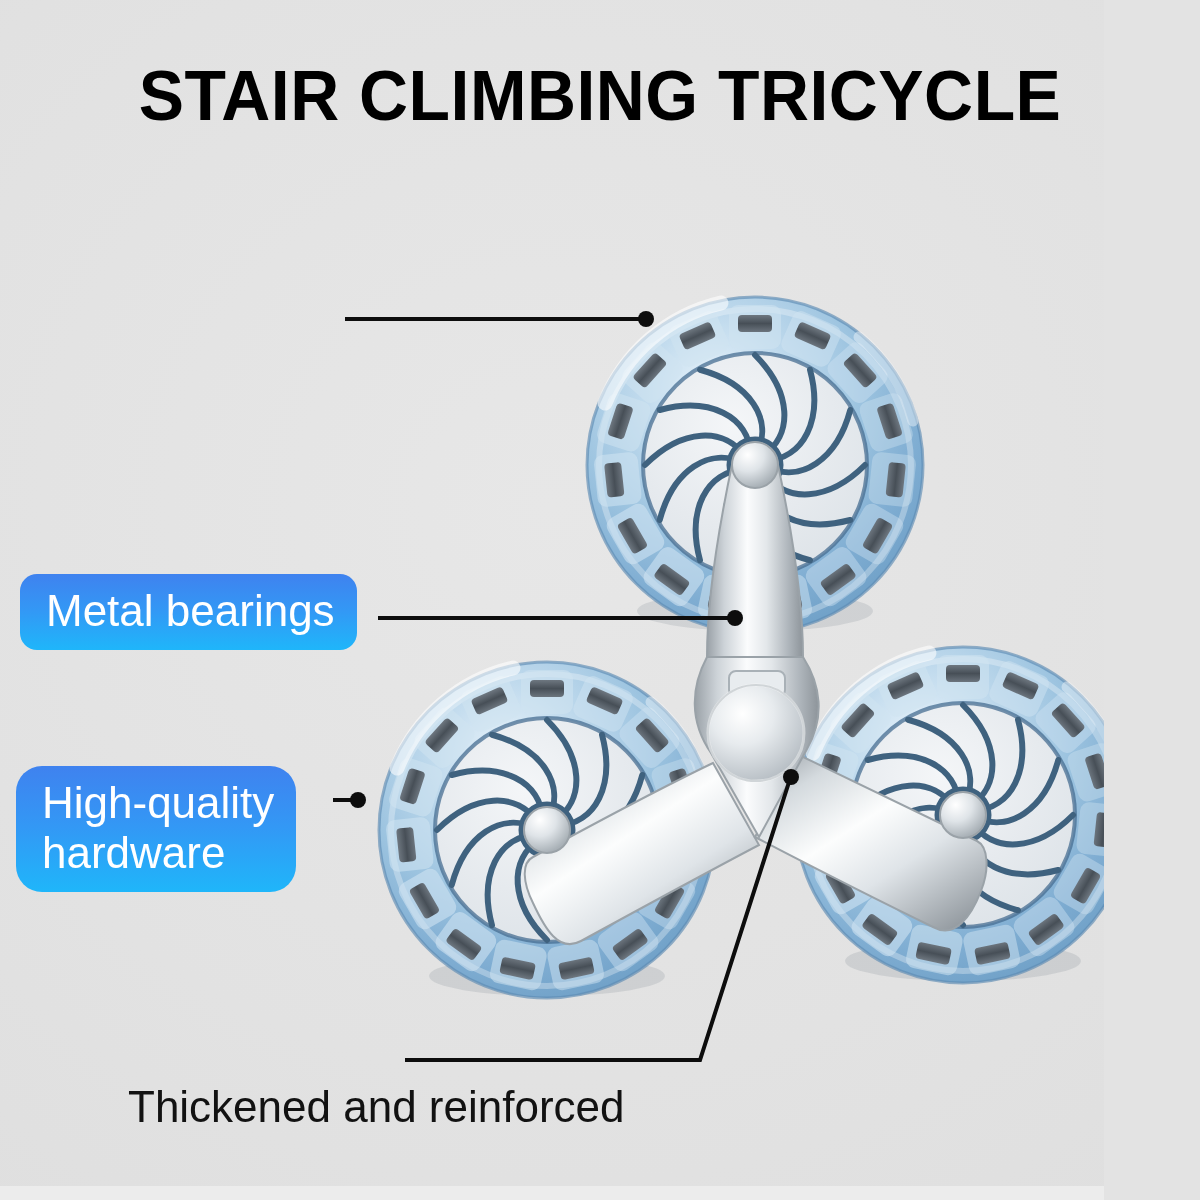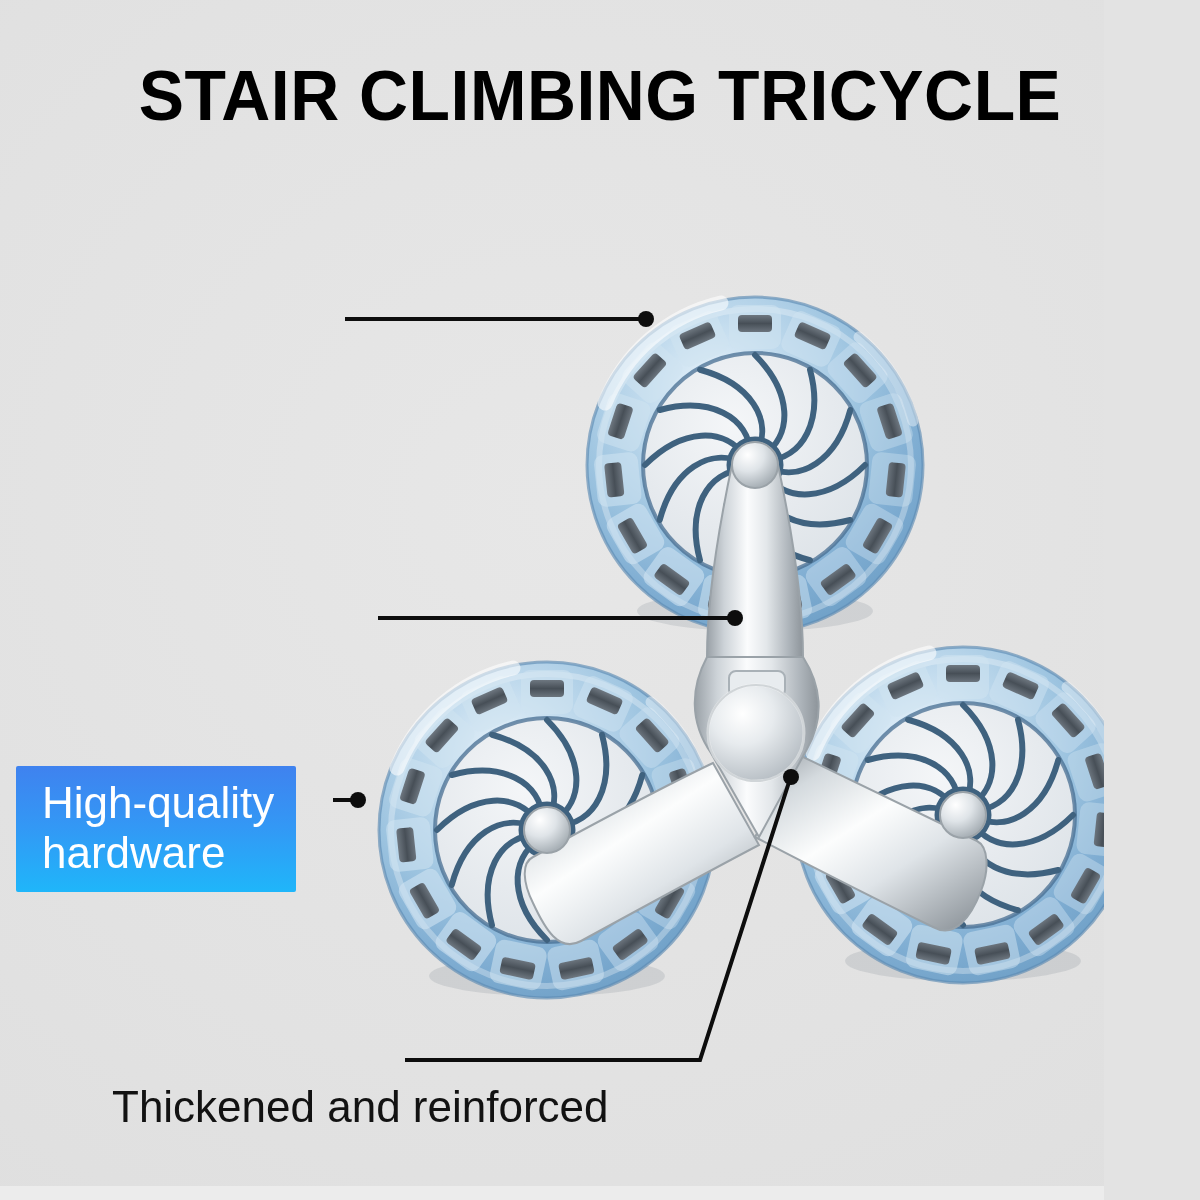--- a/index.html
+++ b/index.html
@@ -38,32 +38,32 @@
 
   
   .plain-label {
     position:absolute;
     font-size:44px;
     font-weight:400;
     color:#121212;
     white-space:nowrap;
   }
   #label-rubber { left:146px; top:252px; }
-  #label-thick  { left:112px; top:1082px;text-align:right; }
+  #label-thick  { left:128px; top:1082px;text-align:right; }
 
   
   .badge {
     position:absolute;
     background:linear-gradient(180deg, #3f82ef 0%, #3398f5 48%, #1fb6fa 100%);
     color:#ffffff;
     font-size:44px;
     font-weight:400;
     line-height:1.14;
     padding:12px 22px 14px 26px;
-    border-radius:2px;
+    border-radius:26px;
     white-space:pre-line;
   }
   #badge-bearings { left:20px; top:574px; border-radius:17px; }
   #badge-hardware { left:16px; top:766px; }
 
   
   #leaders {
     position:absolute; left:0; top:0;
     width:1200px; height:1200px;
     pointer-events:none;
@@ -315,19 +315,20 @@
     </g>
     <g fill="#0d0d0d">
       <circle cx="646" cy="319" r="8"></circle>
       <circle cx="735" cy="618" r="8"></circle>
       <circle cx="358" cy="800" r="8"></circle>
       <circle cx="791" cy="777" r="8"></circle>
     </g>
   </svg>
 
 
+  <div class="badge" id="badge-bearings">Metal bearings</div>
 
   <div class="badge" id="badge-hardware">High-quality
 hardware</div>
 
   <div class="plain-label" id="label-thick">Thickened and reinforced</div>
 
 </div>
 
 </body></html>

